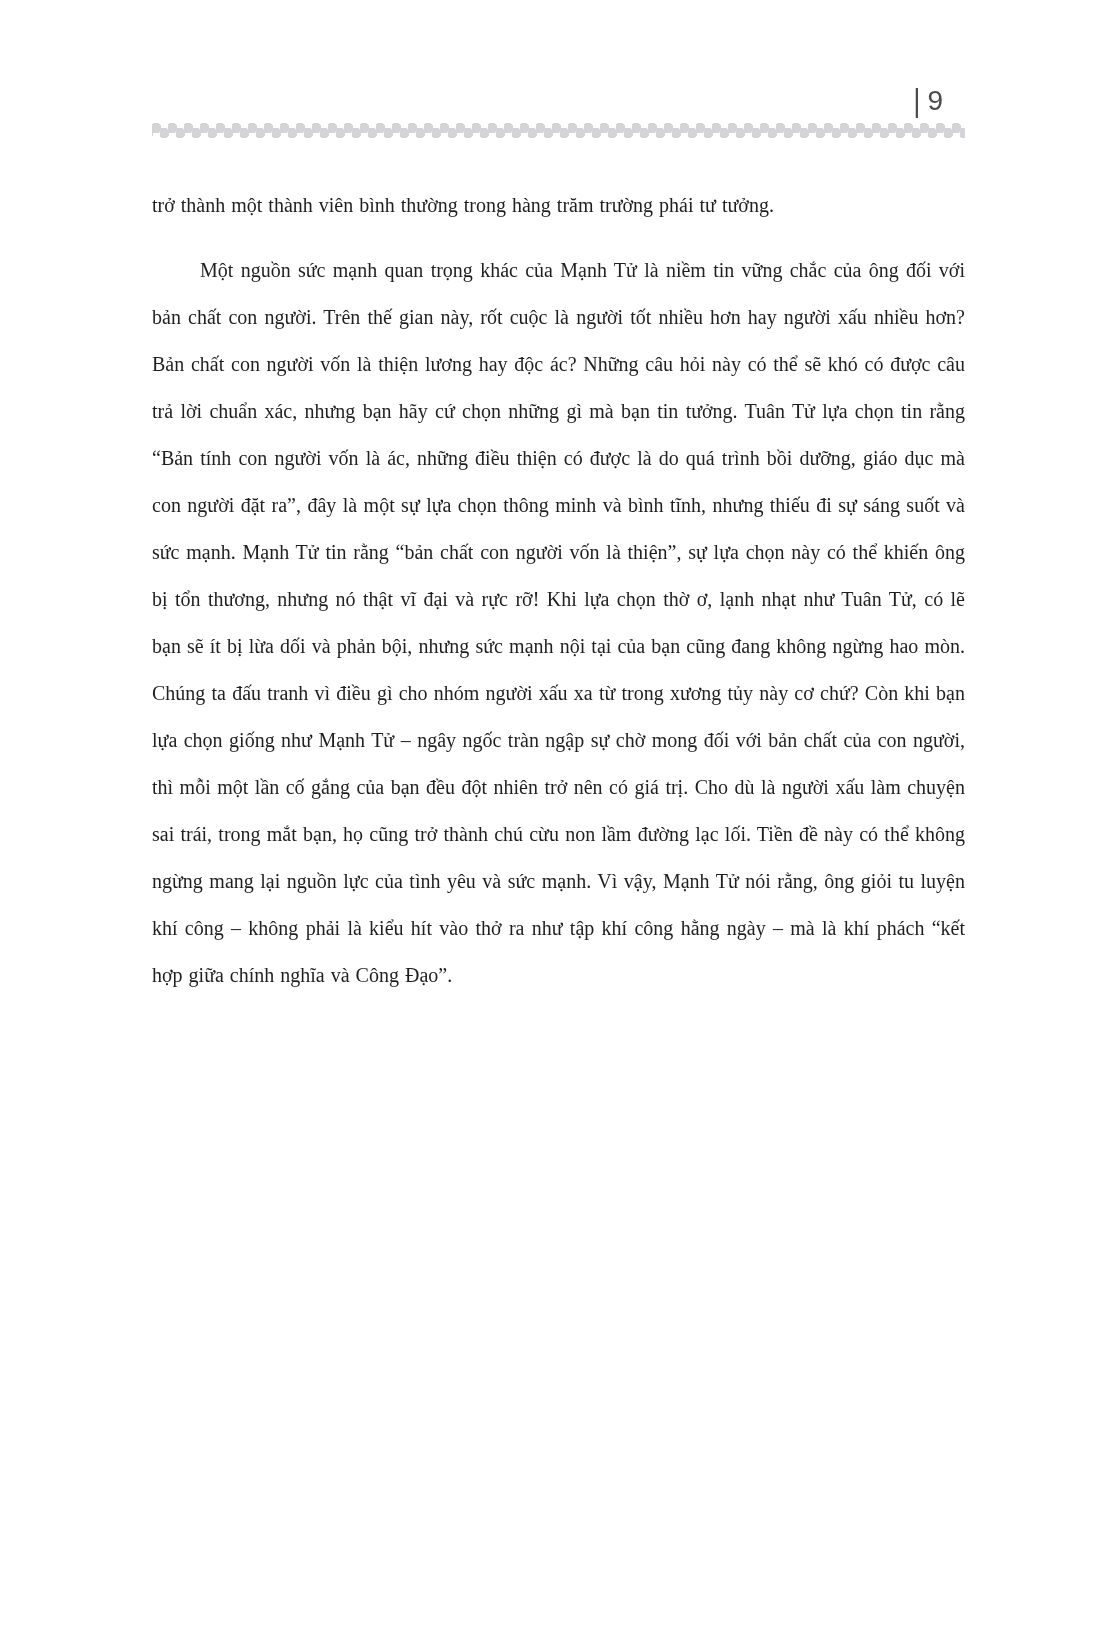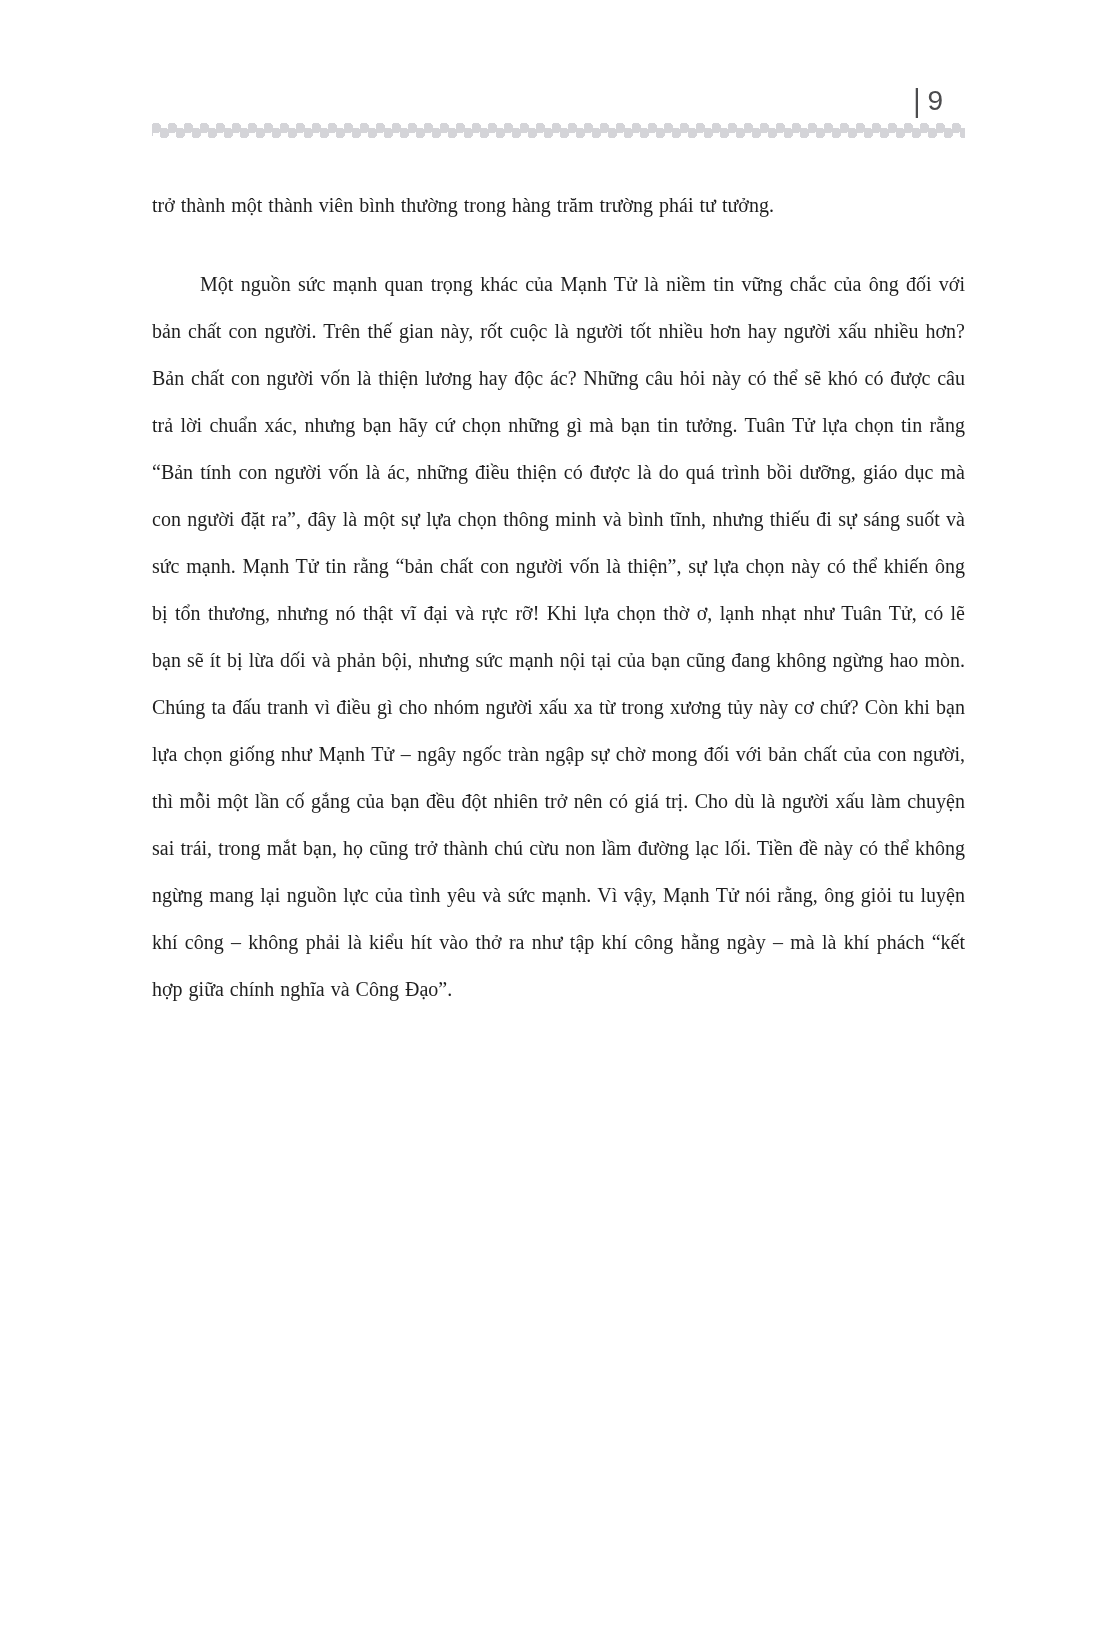--- a/index.html
+++ b/index.html
@@ -49,21 +49,21 @@
     background-repeat: repeat-x, repeat-x;
   }
   .page-body {
     margin-top: 44px;
     font-size: 20px;
     line-height: 47px;
     text-align: justify;
   }
   .page-body p { word-spacing: 1px; }
   .para-indent {
-    margin-top: 32px;
+    margin-top: 18px;
     text-indent: 48px;
   }
 </style>
 </head>
 <body>
 
 <div class="page">
   <header class="page-header">
     <div class="pagenum-row">
       <span class="pagenum-sep">|</span>

